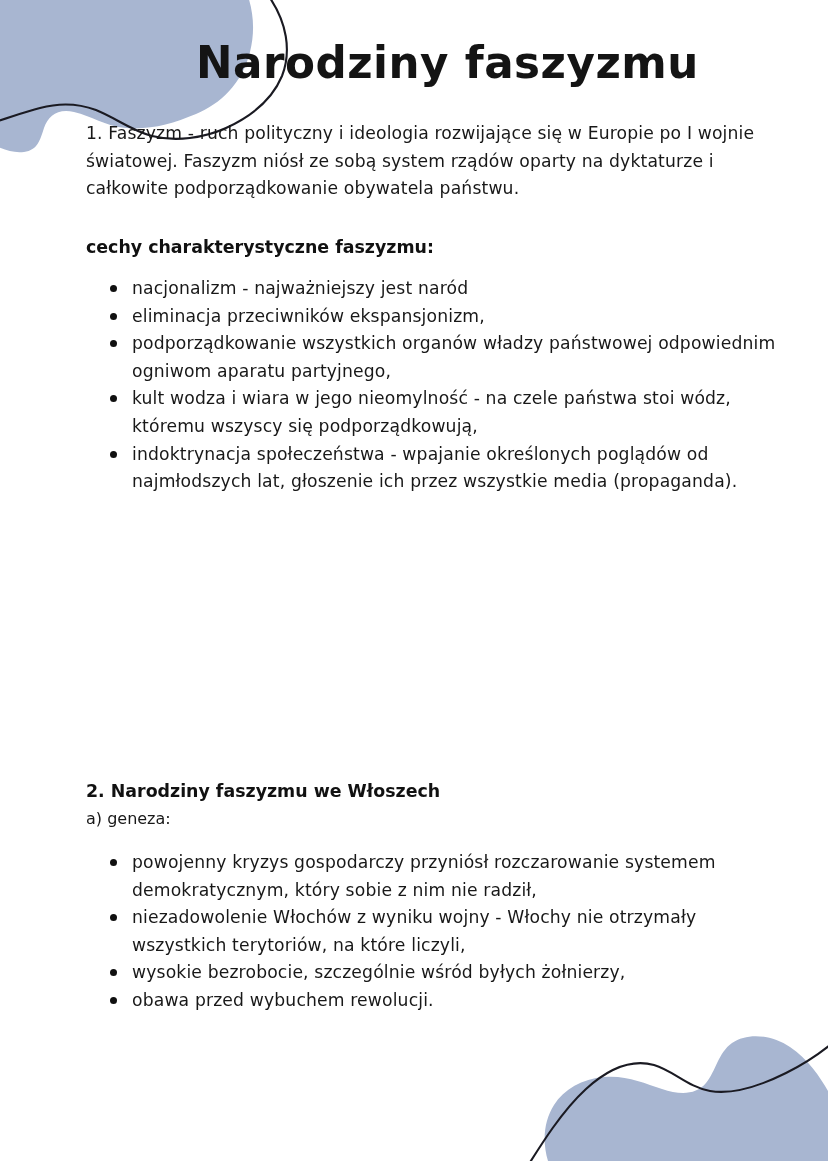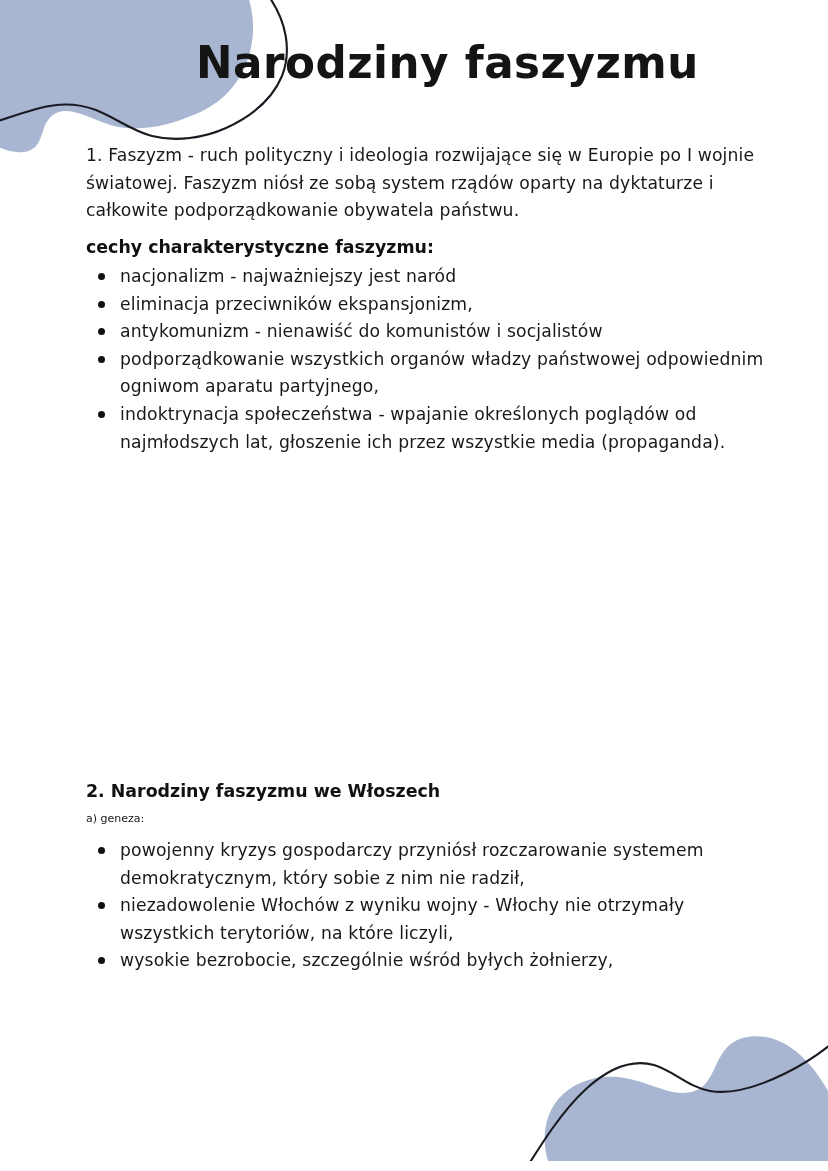--- a/index.html
+++ b/index.html
@@ -51,21 +51,21 @@
     position: absolute;
     left: 86px;
     width: 672px;
     font-family: "DejaVu Sans", sans-serif;
     font-size: 17.2px;
     line-height: 27.5px;
     color: #181818;
     letter-spacing: 0.15px;
   }
 
-  #intro-paragraph { top: 142px; }
+  #intro-paragraph { top: 120px; }
 
   .section-heading {
     position: absolute;
     left: 86px;
     font-family: "DejaVu Sans", sans-serif;
     font-weight: bold;
     font-size: 18.5px;
     line-height: 26px;
     color: #111111;
     transform: scaleX(0.94);
@@ -73,31 +73,31 @@
     white-space: nowrap;
   }
 
   #heading-features { top: 234px; }
   #heading-italy   { top: 778px; }
 
   .subheading {
     position: absolute;
     left: 86px;
     font-family: "DejaVu Sans", sans-serif;
-    font-size: 11px;
+    font-size: 16px;
     line-height: 26px;
     color: #181818;
   }
   #subheading-genesis { top: 806px; }
 
   ul.bullets {
     position: absolute;
     left: 86px;
     width: 680px;
-    margin: 4px;
+    margin: 16px;
     padding: 0;
     list-style: none;
   }
   #features-list { top: 259px; }
   #genesis-list  { top: 833px; }
 
   ul.bullets > li {
     position: relative;
     padding-left: 30px;
     margin: 0 0 0 0;
@@ -168,29 +168,30 @@
 
     <div class="title">Narodziny faszyzmu</div>
 
     <div class="body-block" id="intro-paragraph">1. Faszyzm - ruch polityczny i ideologia rozwijające się w Europie po I wojnie światowej. Faszyzm niósł ze sobą system rządów oparty na dyktaturze i całkowite podporządkowanie obywatela państwu.</div>
 
     <div class="section-heading" id="heading-features">cechy charakterystyczne faszyzmu:</div>
 
     <ul class="bullets" id="features-list">
       <li>nacjonalizm - najważniejszy jest naród</li>
       <li>eliminacja przeciwników ekspansjonizm,</li>
-      <li>antykomunizm - nienawiść do komunistów i socjalistów</li>
       <li>podporządkowanie wszystkich organów władzy państwowej odpowiednim ogniwom aparatu partyjnego,</li>
+      <li>kult wodza i wiara w jego nieomylność - na czele państwa stoi wódz, któremu wszyscy się podporządkowują,</li>
       <li>indoktrynacja społeczeństwa - wpajanie określonych poglądów od najmłodszych lat, głoszenie ich przez wszystkie media (propaganda).</li>
     </ul>
 
     <div class="section-heading" id="heading-italy">2. Narodziny faszyzmu we Włoszech</div>
 
     <div class="subheading" id="subheading-genesis">a) geneza:</div>
 
     <ul class="bullets" id="genesis-list">
       <li>powojenny kryzys gospodarczy przyniósł rozczarowanie systemem demokratycznym, który sobie z nim nie radził,</li>
       <li>niezadowolenie Włochów z wyniku wojny - Włochy nie otrzymały wszystkich terytoriów, na które liczyli,</li>
       <li>wysokie bezrobocie, szczególnie wśród byłych żołnierzy,</li>
+      <li>obawa przed wybuchem rewolucji.</li>
     </ul>
 
   </div>
 </div>
 
 </body></html>

